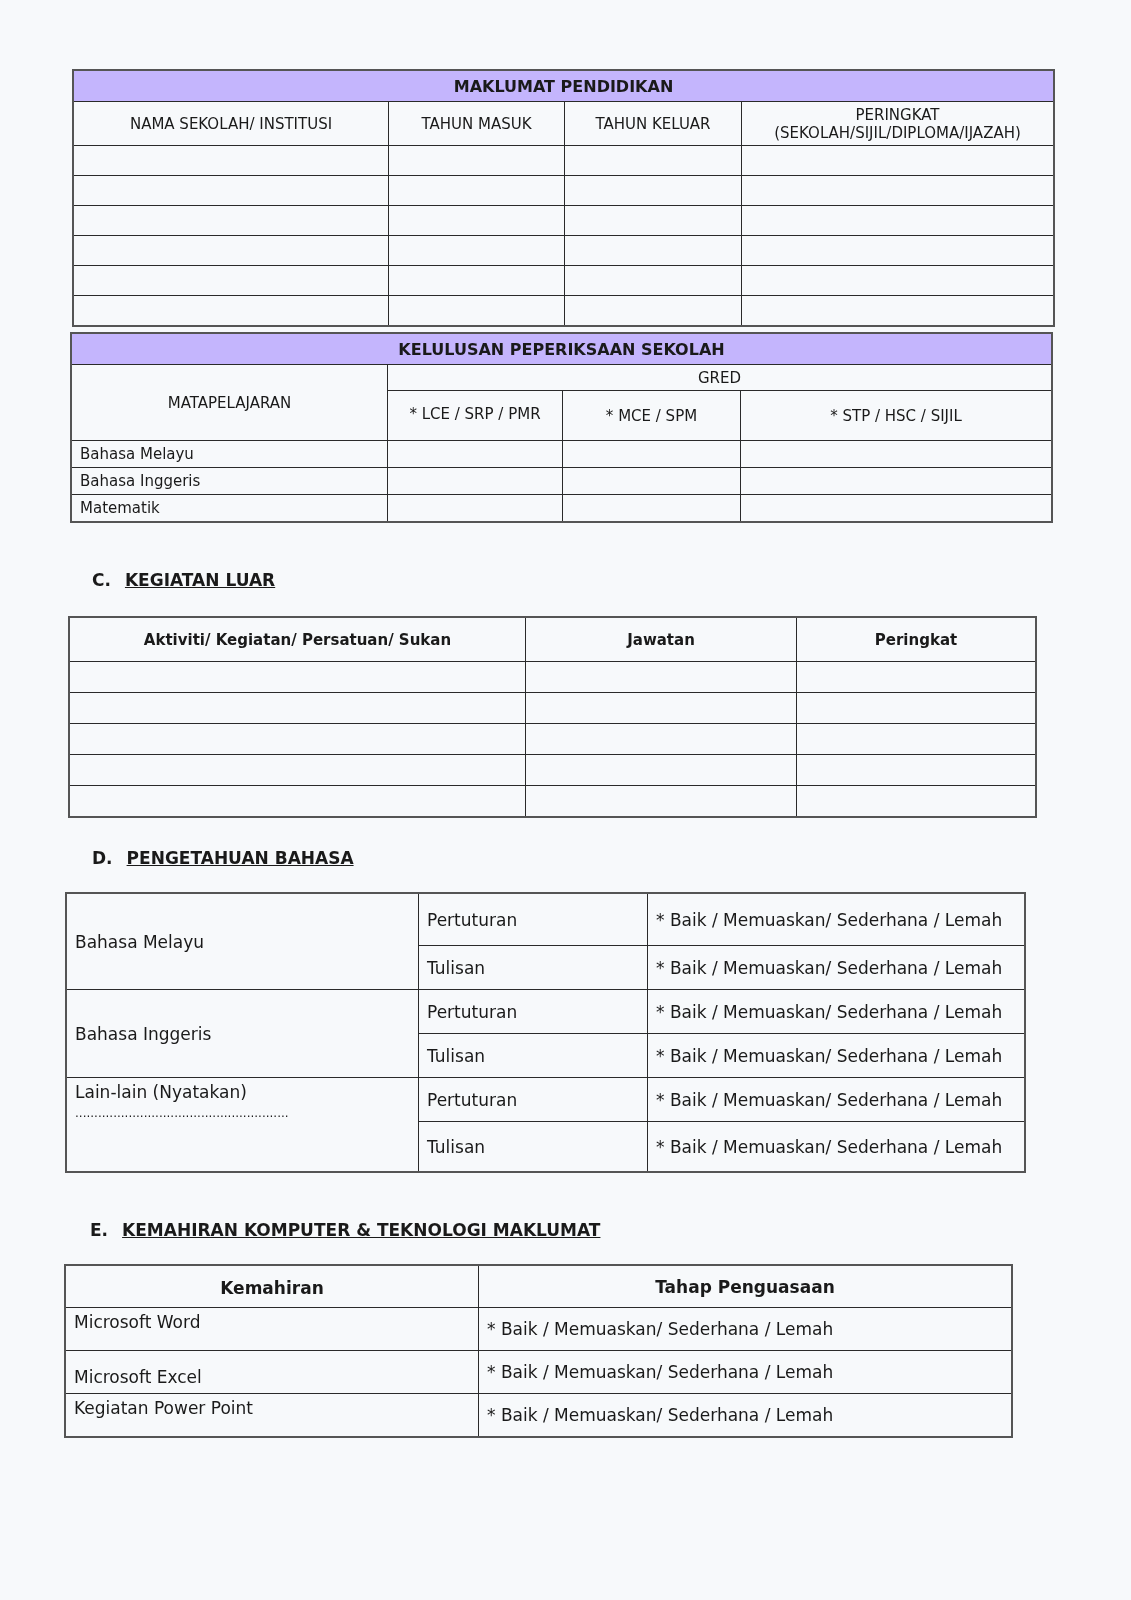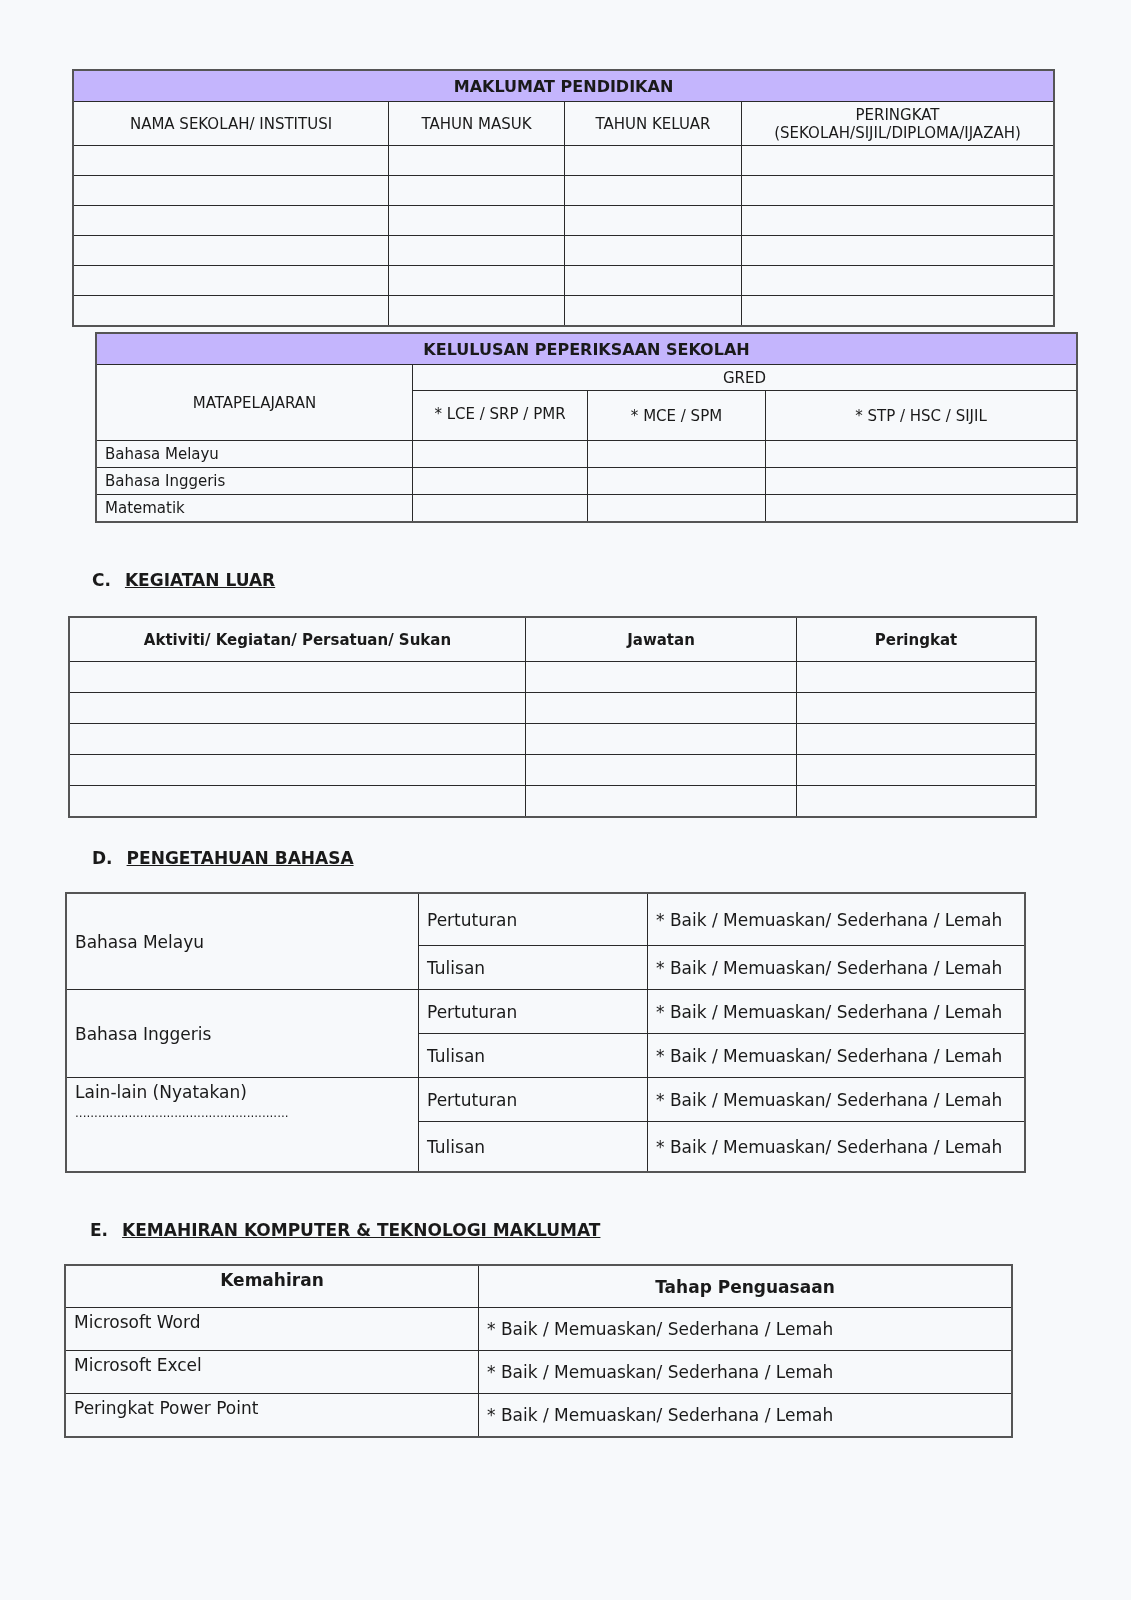--- a/index.html
+++ b/index.html
@@ -84,21 +84,21 @@
       </tr>
   <tr style="height:30px">
         <td></td>
         <td></td>
         <td></td>
         <td></td>
       </tr>
 </tbody>
   </table>
 
-<table class="outer" style="left:71px; top:333px; width:980px;margin-left:25px;">
+<table class="outer" style="left:71px; top:333px; width:980px;">
   <colgroup>
       <col style="width:316px">
       <col style="width:175px">
       <col style="width:178px">
       <col style="width:311px">
     </colgroup>
   <tbody>
       <tr>
         <td colspan="4" class="band">KELULUSAN PEPERIKSAAN SEKOLAH</td>
       </tr>
@@ -221,29 +221,29 @@
 <div class="section" style="left:90px; top:1220px;">
   <span>E.</span><span class="u">KEMAHIRAN KOMPUTER &amp; TEKNOLOGI MAKLUMAT</span>
 </div>
 <table class="outer" style="left:65px; top:1265px; width:946px; font-size:17px;">
   <colgroup>
       <col style="width:413px">
       <col style="width:533px">
     </colgroup>
   <tbody>
       <tr style="height:42px">
-    <td class="hdr bold" style="font-size:17px; vertical-align:top; padding-top:4px;">Kemahiran</td>
+    <td class="hdr bold" style="font-size:17px; vertical-align:top; padding-top:12px;">Kemahiran</td>
     <td class="hdr bold" style="font-size:17px;">Tahap Penguasaan</td>
   </tr>
   <tr style="height:43px">
     <td class="left" style="vertical-align:top; padding-top:4px;">Microsoft Word</td>
     <td class="left">* Baik / Memuaskan/ Sederhana / Lemah</td>
   </tr>
   <tr style="height:43px">
-    <td class="left" style="vertical-align:top; padding-top:4px;">Microsoft Excel</td>
+    <td class="left" style="vertical-align:top; padding-top:16px;">Microsoft Excel</td>
     <td class="left">* Baik / Memuaskan/ Sederhana / Lemah</td>
   </tr>
   <tr style="height:43px">
-    <td class="left" style="vertical-align:top; padding-top:4px;">Peringkat Power Point</td>
+    <td class="left" style="vertical-align:top; padding-top:4px;">Kegiatan Power Point</td>
     <td class="left">* Baik / Memuaskan/ Sederhana / Lemah</td>
   </tr>
 </tbody>
   </table>
 
 </body></html>

